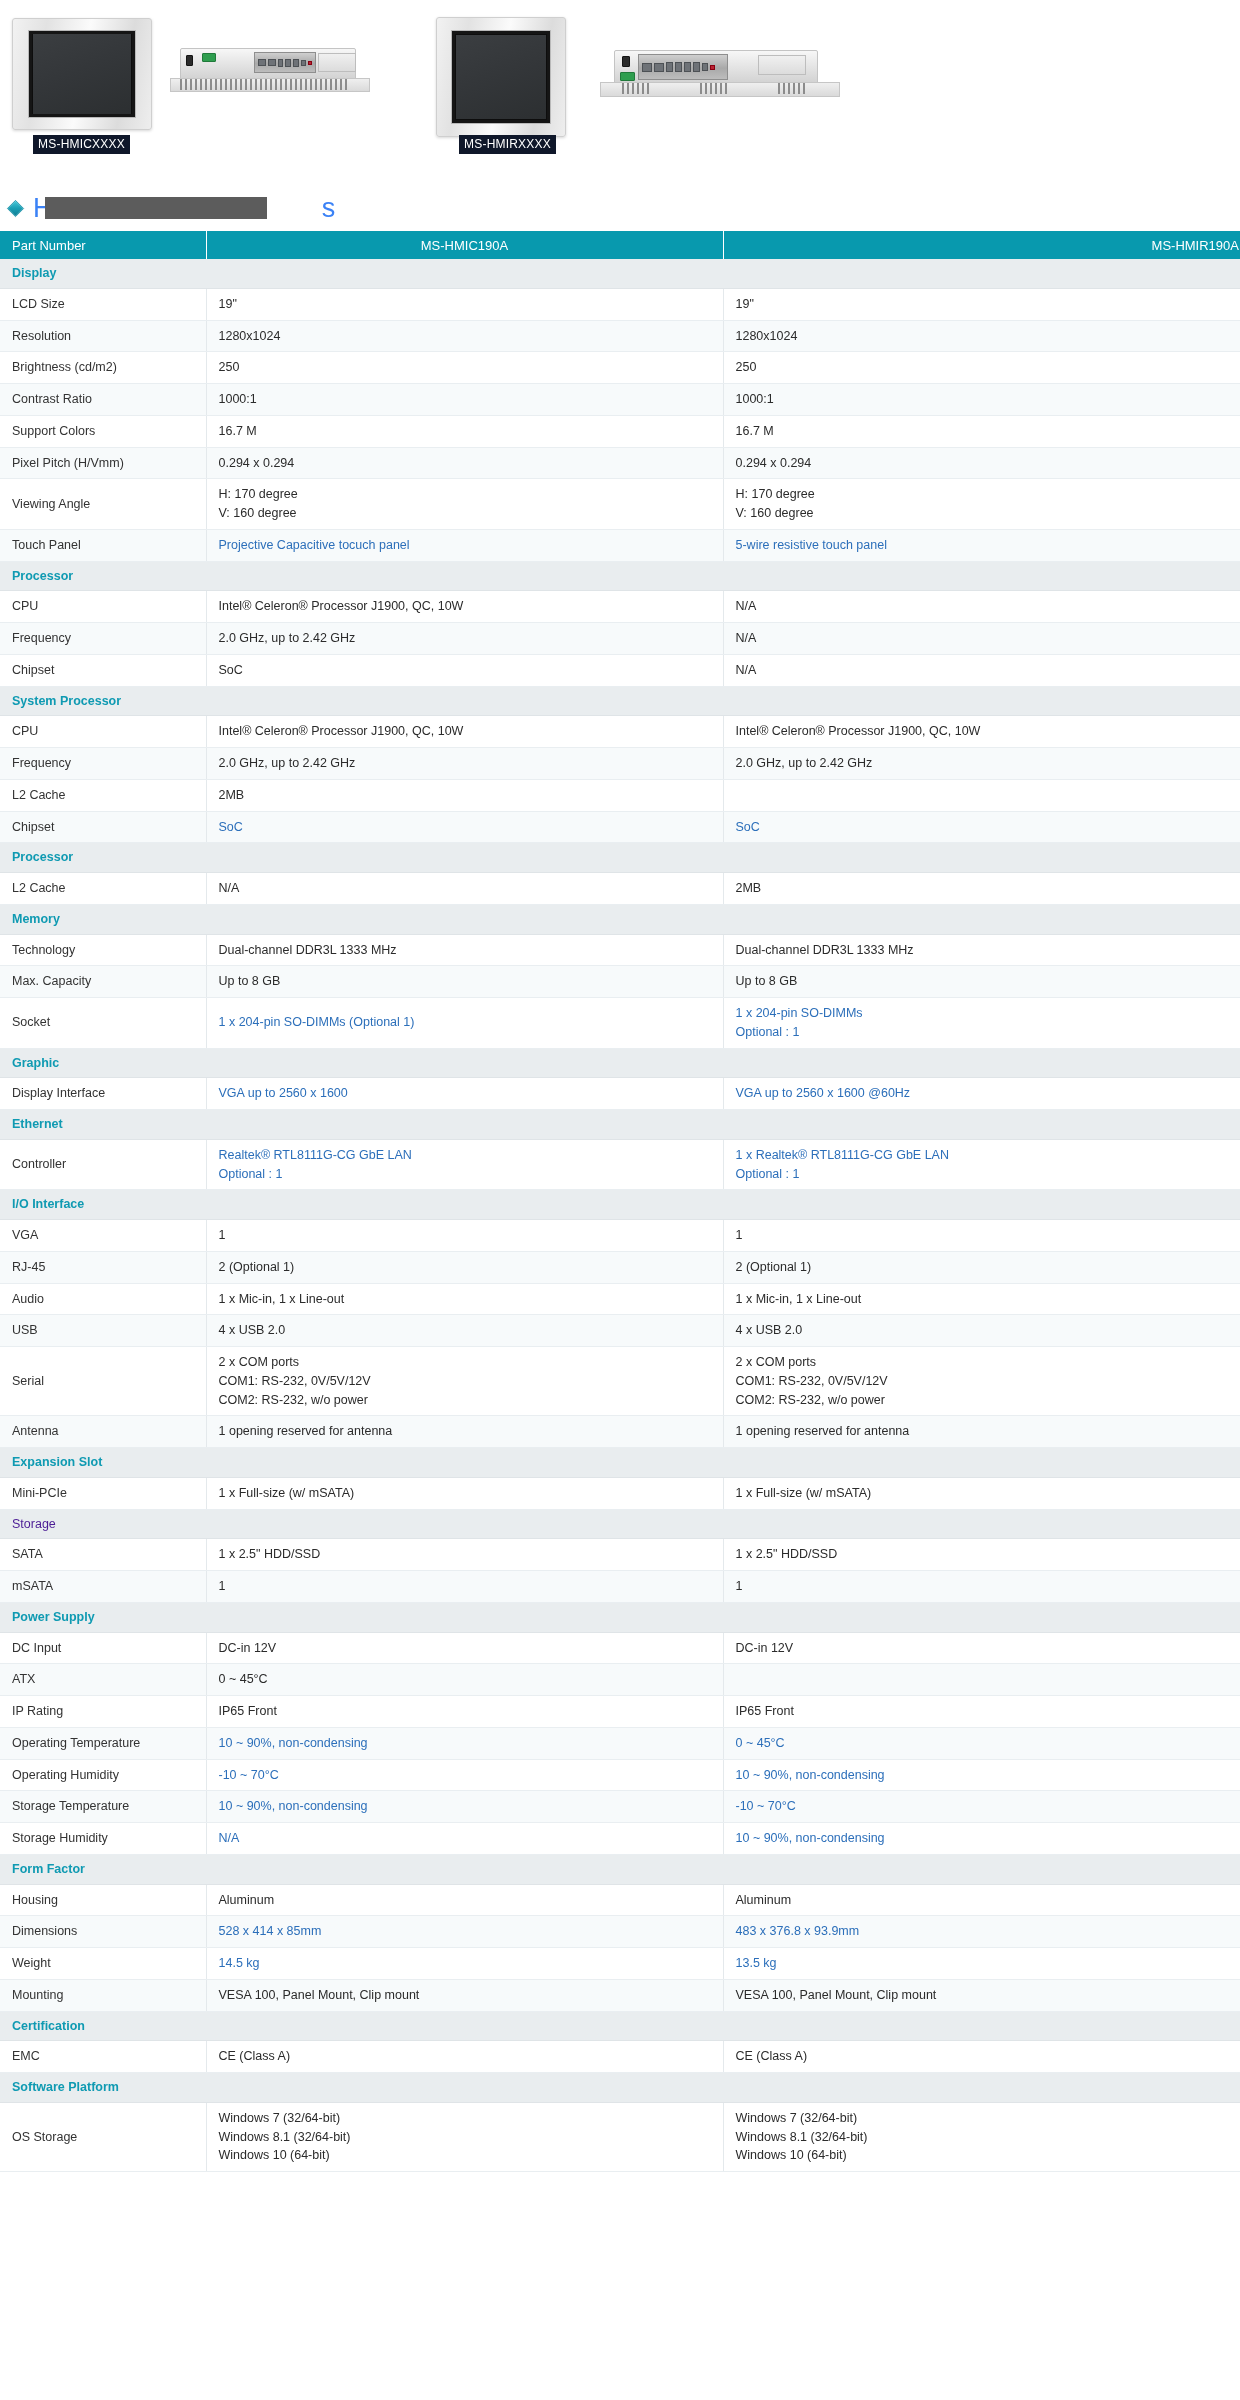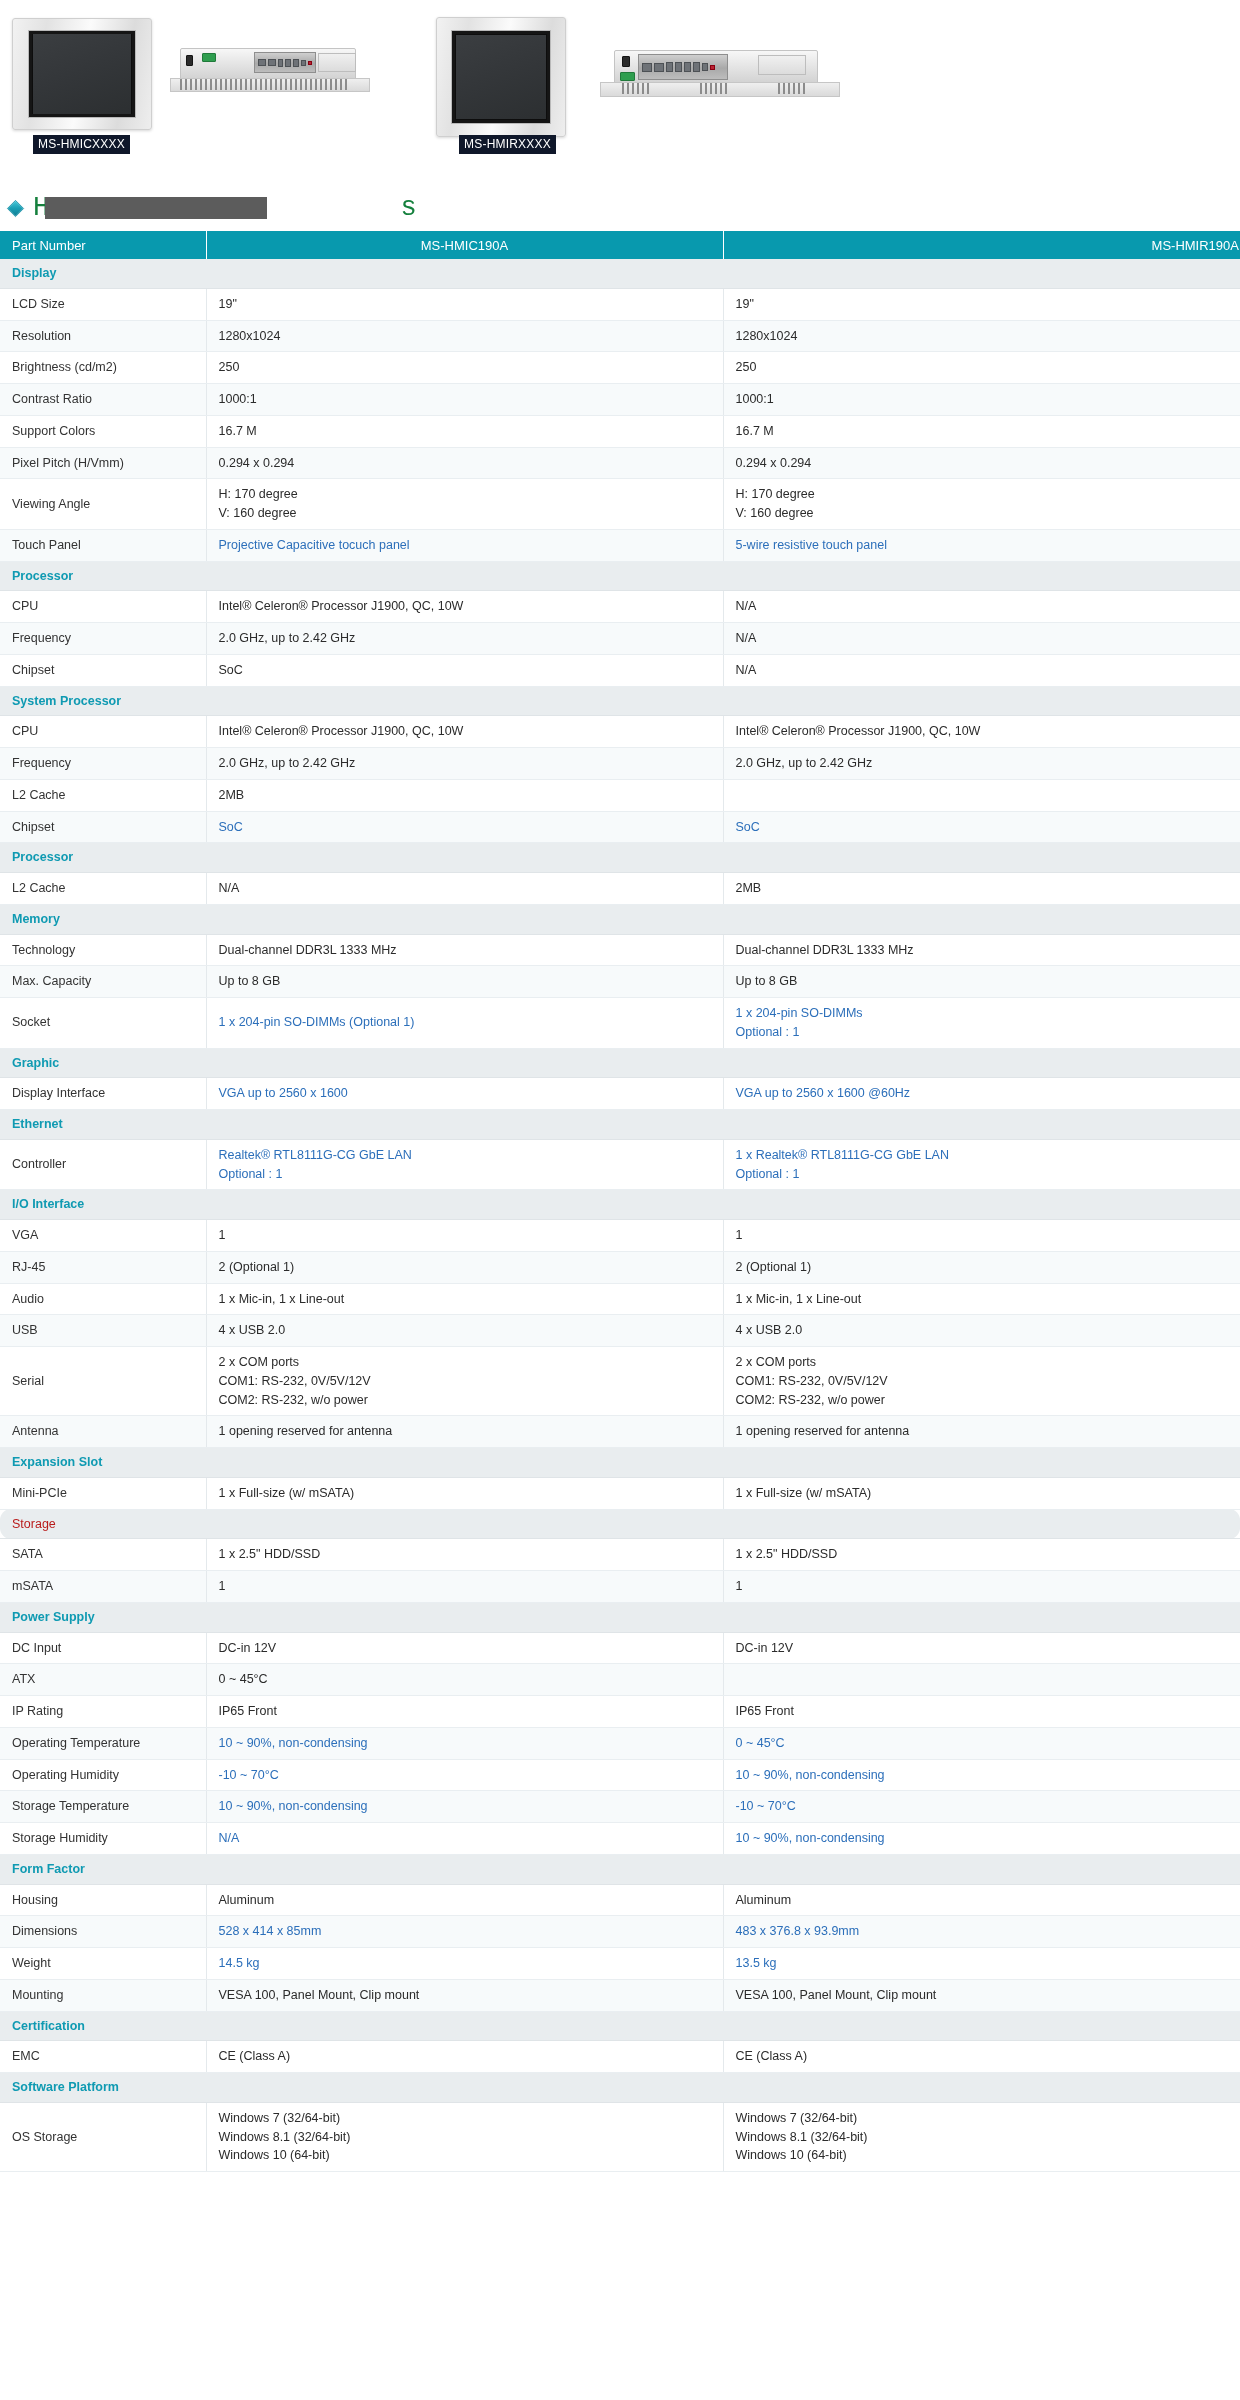--- a/index.html
+++ b/index.html
@@ -128,23 +128,23 @@
   .diamond-icon {
     width: 15px;
     height: 15px;
     flex: 0 0 15px;
     background: linear-gradient(135deg,#45c7d8 0%,#1b9fb5 48%,#0d7d93 100%);
     transform: rotate(45deg) scale(.82);
     border: 1px solid #0e8ca3;
   }
   .header-text {
     position: relative;
-    font-family: Liberation Mono, monospace;
+    font-family: Liberation Sans, sans-serif;
     font-size: 27px;
-    color: #15803d;
+    color: #3b82f6;
     white-space: nowrap;
     letter-spacing: .5px;
   }
   .redact {
     position: absolute;
     left: 12px;
     top: 4px;
     width: 222px;
     height: 22px;
     background: #5c5c5c;
@@ -190,21 +190,21 @@
   table.spec td.val:last-child { border-right: none; }
 
   tr.grp td {
     background: #e9edef;
     color: #0f9ab2;
     font-weight: bold;
     font-size: 12.5px;
     padding: 5px 0 5px 12px;
     border-bottom: 1px solid #dfe4e7;
   }
-  tr.grp.plain td { color: #b91c1c; font-weight: normal; border-radius: 11px; }
+  tr.grp.plain td { color: #4c1d95; font-weight: normal; }
   tr.row td { background: #ffffff; }
   tr.row.shade td { background: #f7fafb; }
 
   .blue { color: #2c6fba; }
   .tall td { height: 46px; }
   .xtall td { height: 62px; }
   .nowrapline { white-space: pre-line; }
 </style>
 </head>
 <body>

